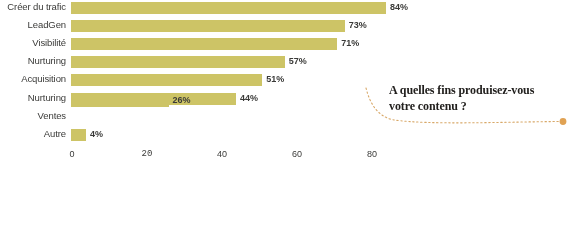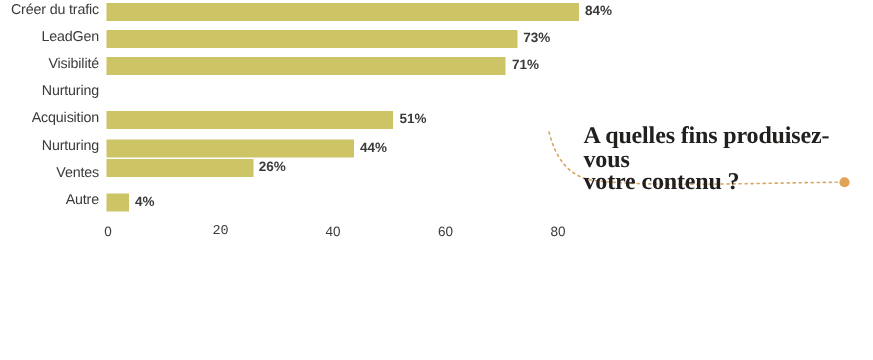--- a/index.html
+++ b/index.html
@@ -63,21 +63,21 @@
     white-space:nowrap;
   }
 
   
   .annotation{
     position:absolute;
     left:389px;
     top:83px;
     width:193px;
     font-family:"Liberation Serif",serif;
-    font-size:16px;
+    font-size:12px;
     font-weight:bold;
     color:#22201e;
     line-height:15.5px;
     letter-spacing:-0.1px;
   }
   .leader{
     position:absolute;
     left:360px; top:86px;
     width:222px; height:44px;
     pointer-events:none;
@@ -105,29 +105,33 @@
         <div class="bar-value" style="left: 319px; color: rgb(58, 58, 56);">84%</div>
       </div>
       <div class="bar-row" style="top: 20.1px; width: 484px;">
         <div class="bar" style="width: 273.75px; background: rgb(205, 196, 102);"></div>
         <div class="bar-value" style="left: 277.75px; color: rgb(58, 58, 56);">73%</div>
       </div>
       <div class="bar-row" style="top: 38.2px; width: 511px;">
         <div class="bar" style="width: 266.25px; background: rgb(205, 196, 102);"></div>
         <div class="bar-value" style="left: 270.25px; color: rgb(58, 58, 56);">71%</div>
       </div>
+      <div class="bar-row" style="top: 56.3px; width: 511px;">
+        <div class="bar" style="width: 213.75px; background: rgb(205, 196, 102);"></div>
+        <div class="bar-value" style="left: 217.75px; color: rgb(58, 58, 56);">57%</div>
+      </div>
       <div class="bar-row" style="top: 74.4px; width: 471px;">
         <div class="bar" style="width: 191.25px; background: rgb(205, 196, 102);"></div>
         <div class="bar-value" style="left: 195.25px; color: rgb(58, 58, 56);">51%</div>
       </div>
       <div class="bar-row" style="top: 92.5px; width: 511px;">
         <div class="bar" style="width: 165px; background: rgb(205, 196, 102);"></div>
         <div class="bar-value" style="left: 169px; color: rgb(58, 58, 56);">44%</div>
       </div>
-      <div class="bar-row" style="top: 106px; width: 436px;">
+      <div class="bar-row" style="top: 95px; width: 436px;">
         <div class="bar" style="width: 97.5px; background: rgb(205, 196, 102);"></div>
         <div class="bar-value" style="left: 101.5px; color: rgb(58, 58, 56);">26%</div>
       </div>
       <div class="bar-row" style="top: 128.7px; width: 511px;">
         <div class="bar" style="width: 15px; background: rgb(205, 196, 102);"></div>
         <div class="bar-value" style="left: 19px; color: rgb(58, 58, 56);">4%</div>
       </div>
     </div>
 
   <div class="xaxis">

